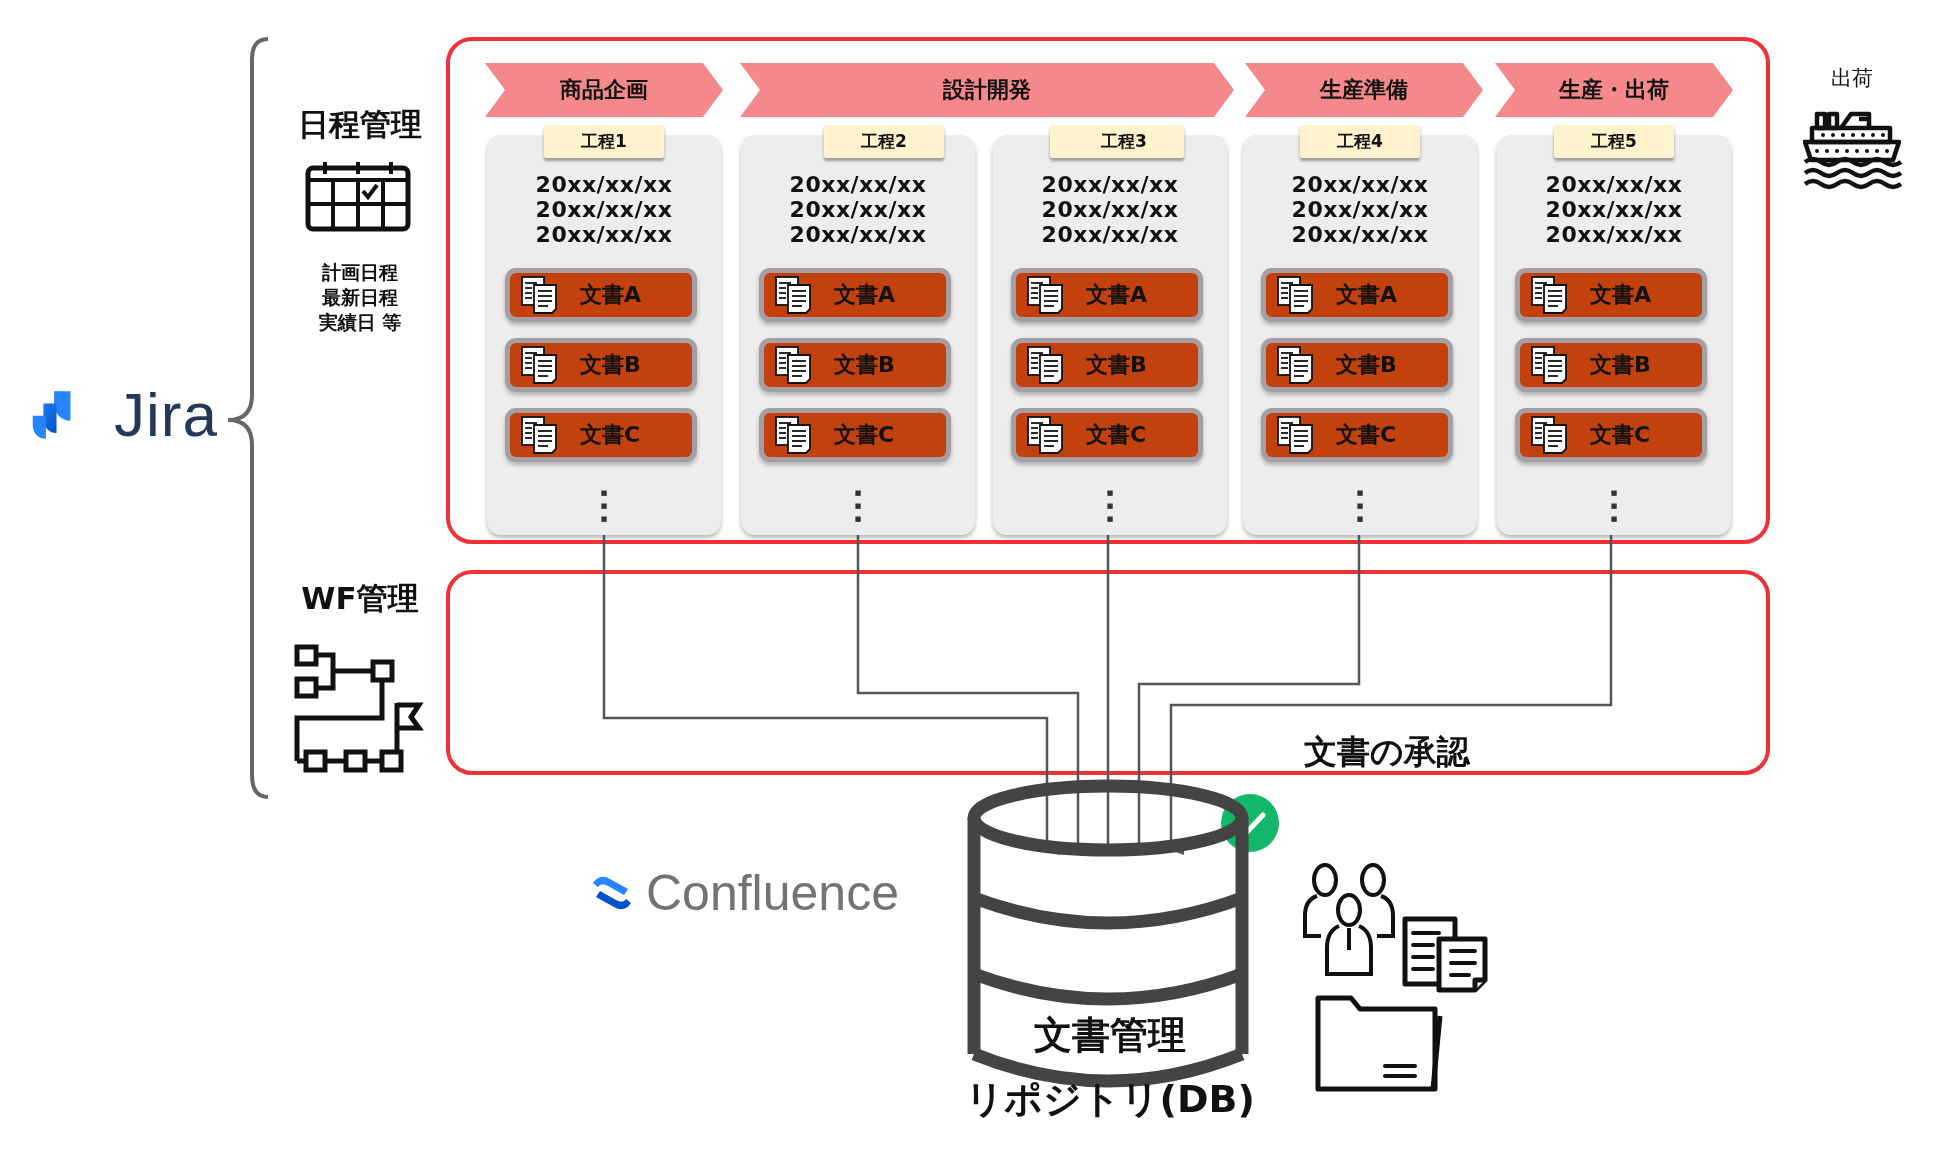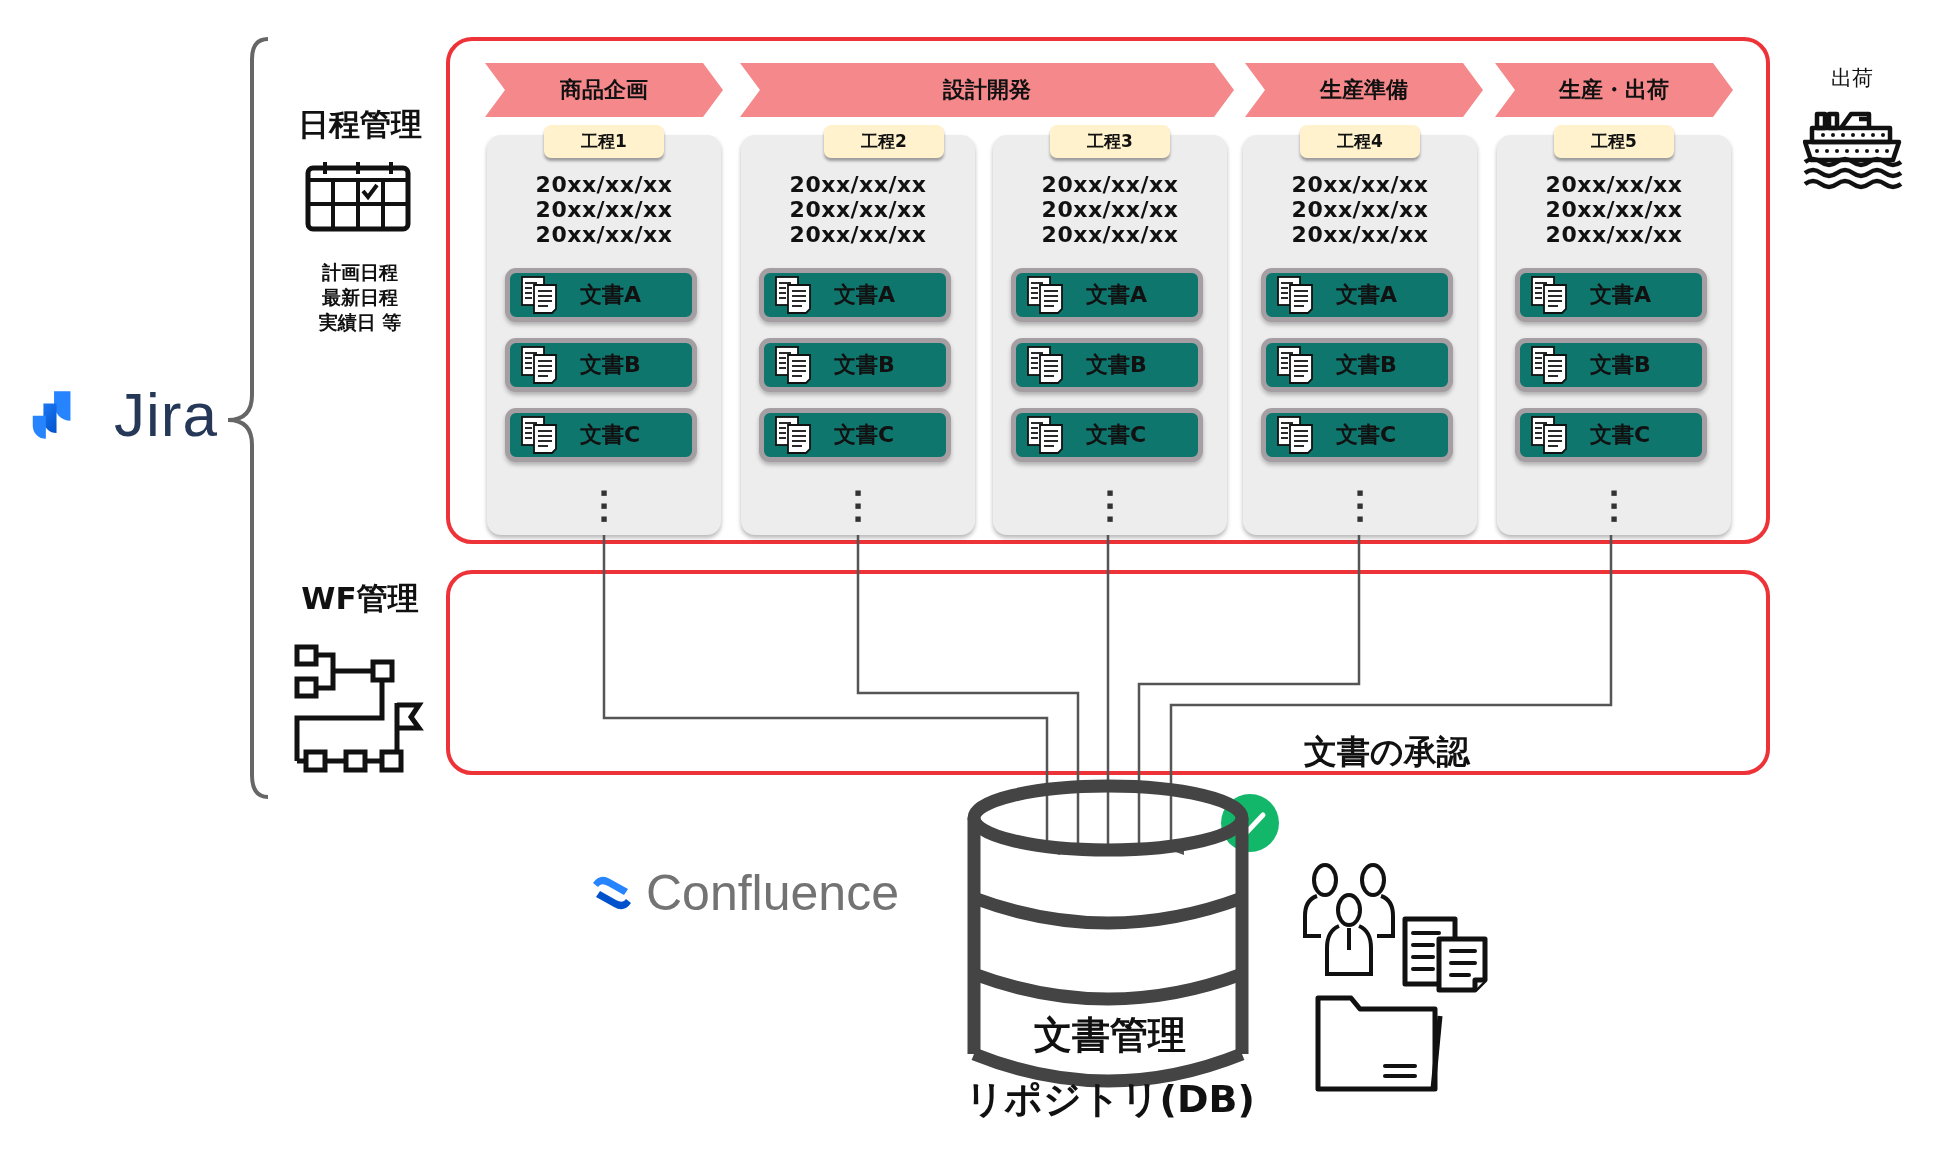--- a/index.html
+++ b/index.html
@@ -22,25 +22,25 @@
   .frame-wf { left:446px; top:570px; width:1324px; height:205px; }
 
   
   .phase { top:63px; height:54px; display:flex; align-items:center; justify-content:center; }
   .phase svg { position:absolute; left:0; top:0; }
   .phase span { position:relative; font-size:22px; font-weight:bold; color:#111; }
 
   
   .step-col { top:135px; width:234px; height:400px; background:#EDEDED; border-radius:14px;
               box-shadow:0 3px 4px rgba(0,0,0,0.28); }
-  .step-tag { top:125px; width:120px; height:33px; background:#FFF2CC; border-radius:7px;
+  .step-tag { top:125px; width:120px; height:33px; background:#FFF2CC; border-radius:2px;
               box-shadow:0 3px 3px rgba(0,0,0,0.35); display:flex; align-items:center; justify-content:center;
               font-size:17px; font-weight:bold; }
   .dates { position:absolute; top:37px; left:0; width:100%; text-align:center; font-size:22px; font-weight:bold; line-height:25px; letter-spacing:0.5px; }
-  .doc-card { position:absolute; left:18px; width:192px; height:54px; background:#0f766e; border:5px solid #A59FA3;
+  .doc-card { position:absolute; left:18px; width:192px; height:54px; background:#c2410c; border:5px solid #A59FA3;
               border-radius:11px; box-sizing:border-box; box-shadow:0 3px 4px rgba(0,0,0,0.25);
               display:flex; align-items:center; }
   .doc-card .docicon { margin-left:10px; width:40px; height:40px; }
   .doc-card .doclabel { margin-left:20px; font-size:22px; font-weight:bold; }
   .more-dots { position:absolute; left:0; width:100%; top:352px; text-align:center; font-size:14px; line-height:11px; color:#333; }
 
   .ship-label { left:1812px; top:64px; width:80px; text-align:center; font-size:21px; font-weight:normal; }
 
   .flow-svg { left:0; top:0; }
 
@@ -330,21 +330,21 @@
       <line x1="18" y1="16" x2="32" y2="16"></line>
             <line x1="18" y1="21" x2="32" y2="21"></line>
             <line x1="18" y1="26" x2="32" y2="26"></line>
             <line x1="18" y1="31" x2="28" y2="31"></line>
     </g>
   </svg>
 <span class="doclabel">文書C</span>
       </div>
       <div class="more-dots" style="font-size: 7px; line-height: 13px;">■<br>■<br>■</div>
     </div>
-    <div class="abs step-tag" style="left: 1050px;">工程3</div>
+    <div class="abs step-tag" style="left: 1050px; padding-left: 14px;">工程3</div>
     <div class="abs step-col" style="left: 1243px;">
       <div class="dates">
         <div>20xx/xx/xx</div>
         <div>20xx/xx/xx</div>
         <div>20xx/xx/xx</div>
       </div>
       <div class="doc-card" style="top: 133px;">
   <svg class="docicon" viewBox="0 0 40 40">
     <g fill="#fff" stroke="#111" stroke-width="1.8">
       <rect x="2" y="2" width="22" height="28"></rect>

